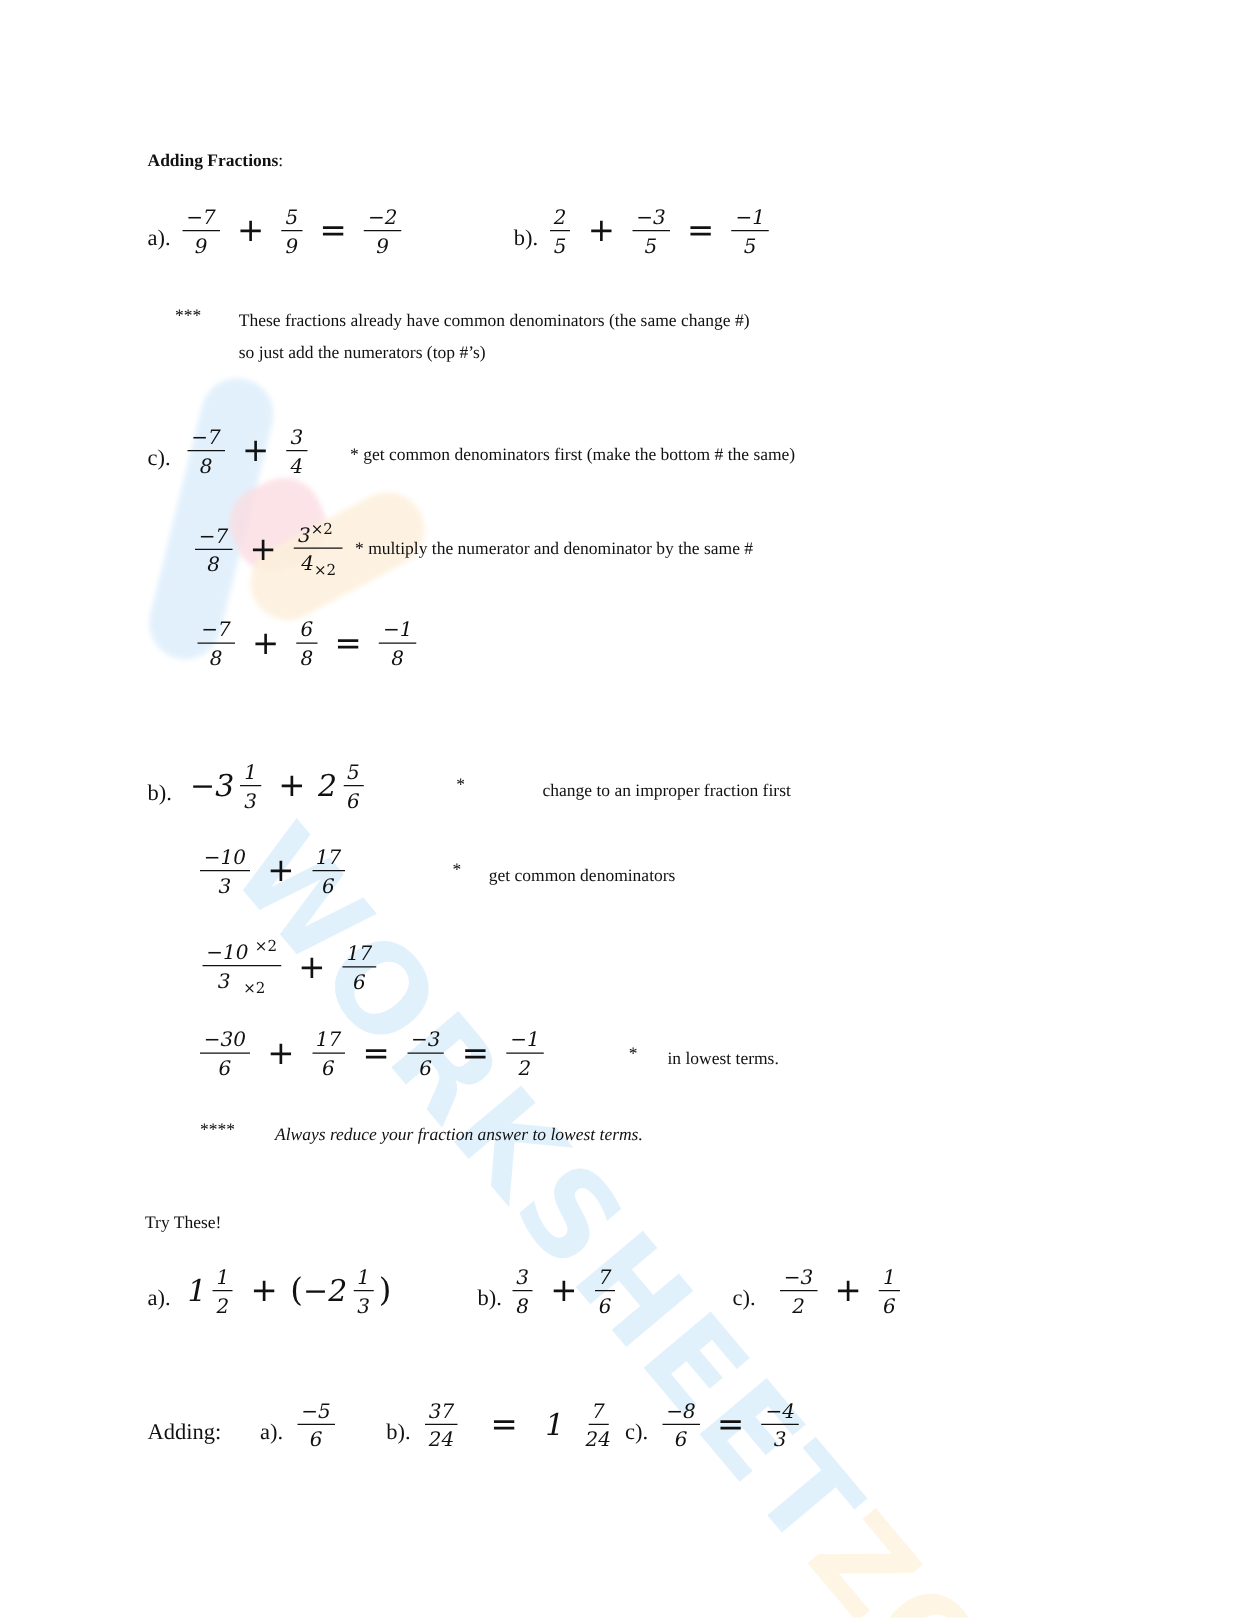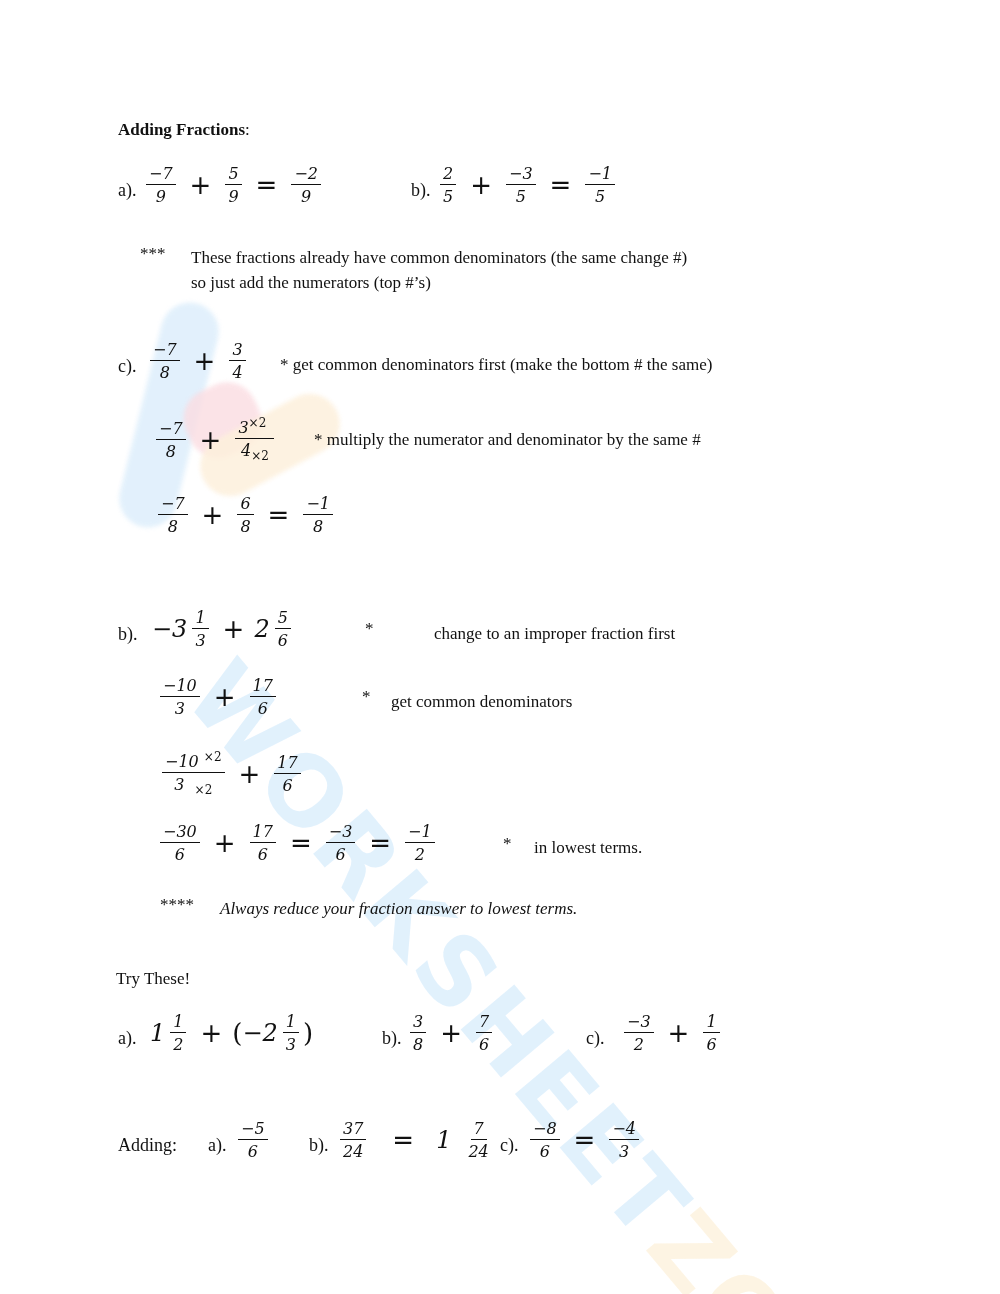--- a/index.html
+++ b/index.html
@@ -11,21 +11,21 @@
   .wm-pink { left:185px; top:385px; width:75px; height:70px; background:#fbdde2; border-radius:30px;
              transform:rotate(-25deg); opacity:.8; filter:blur(2px); }
   .wm-orange { left:195px; top:415px; width:150px; height:60px; background:#fdf0dc; border-radius:30px;
                transform:rotate(-28deg); opacity:.85; filter:blur(2px); }
   .wm-text { left:250px; top:640px; font-family:"DejaVu Sans",sans-serif; font-weight:bold; font-size:96px;
              letter-spacing:4px; transform:rotate(50deg); transform-origin:left top; opacity:.18;
              white-space:nowrap; }
   .wm-text .w1 { color:#5fb4f2; }
   .wm-text .w2 { color:#f7c66b; }
 
-  .txt { position:absolute; font-size:17px; line-height:24px; white-space:nowrap; }
+  .txt { position:absolute; font-size:14px; line-height:24px; white-space:nowrap; }
   .title { font-weight:bold; }
   .lbl { position:absolute; font-size:18px; line-height:24px; }
   .math { position:absolute; display:flex; align-items:center; font-family:"DejaVu Serif",serif; font-style:italic; font-size:16px; }
   .frac { display:inline-flex; flex-direction:column; align-items:center; margin:0 4px; }
   .frac .num { border-bottom:1.5px solid #111; padding:0 3px 1px; line-height:19px; }
   .frac .den { padding-top:2px; line-height:19px; }
   .op { font-style:normal; font-size:26px; margin:0 10px; font-family:"DejaVu Sans",sans-serif; }
   .whole { font-size:24px; margin-right:1px; }
   .sup, .sub { font-size:12px; font-style:normal; }
   .paren { font-style:normal; font-size:26px; }
@@ -98,21 +98,21 @@
   <span class="frac">
       <span class="num">−7</span>
       <span class="den">8</span>
     </span>
   <span class="op">+</span>
   <span class="frac">
       <span class="num"><span>3</span><sup class="sup">×2</sup>&nbsp;</span>
       <span class="den"><span>4</span><sub class="sub">×2</sub></span>
     </span>
 </div>
-<div class="txt" style="left:314px;top:428px;text-align:right;">* multiply the numerator and denominator by the same #</div>
+<div class="txt" style="left:284px;top:428px;text-align:right;">* multiply the numerator and denominator by the same #</div>
 
 <div class="math" style="left:154px;top:494px;">
   <span class="frac">
       <span class="num">−7</span>
       <span class="den">8</span>
     </span>
   <span class="op">+</span>
   <span class="frac">
       <span class="num">6</span>
       <span class="den">8</span>

